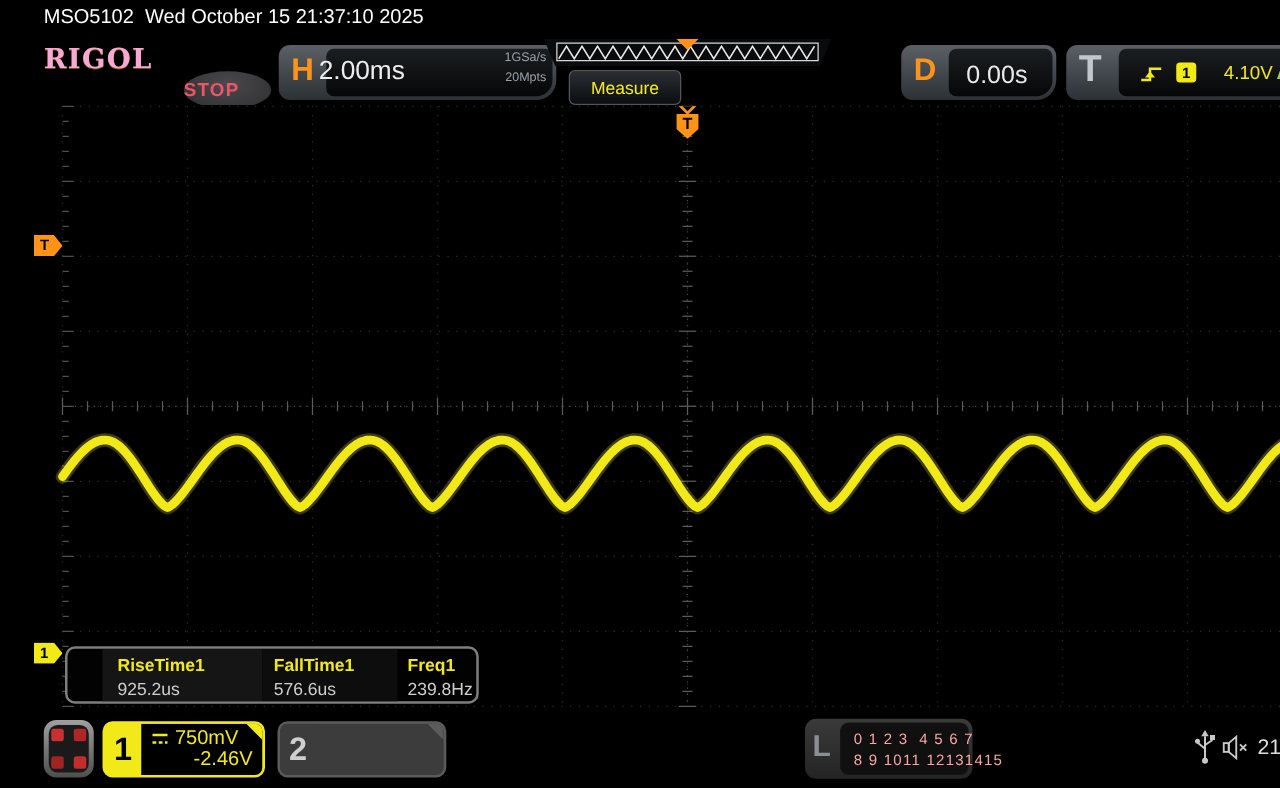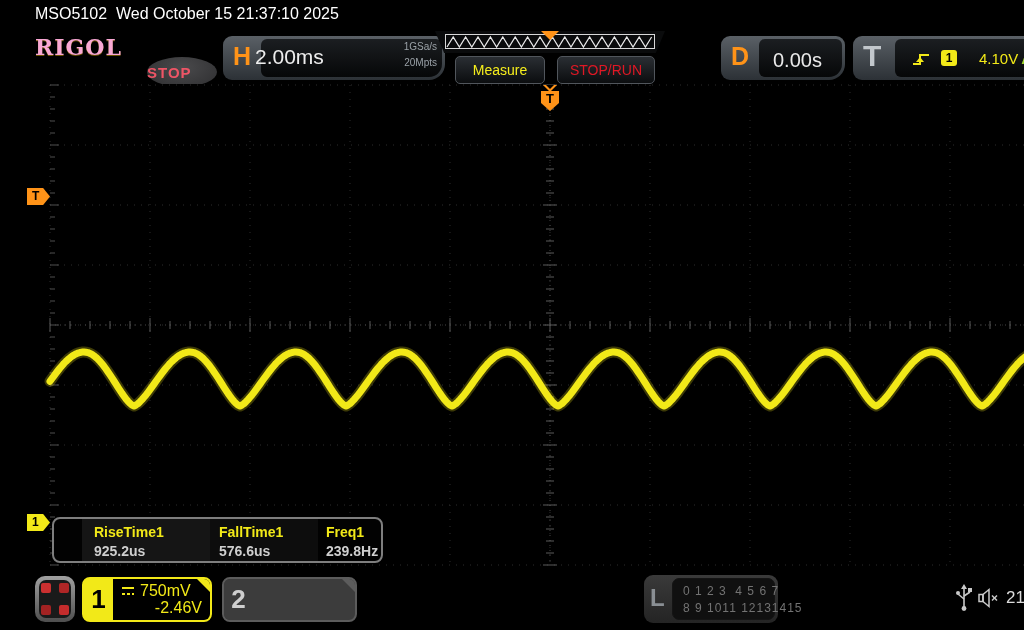--- a/index.html
+++ b/index.html
@@ -75,21 +75,21 @@
   #trig-level{top:104px;background:#ff9318;}
   #ch1-marker{top:430px;background:#f2e918;}
 
   
   #meas{position:absolute;left:25px;top:433px;width:331px;height:46px;background:rgba(2,2,2,0.9);
         border:2px solid #7e7e7e;border-radius:8px;box-sizing:border-box;overflow:hidden;}
   #meas .band1{position:absolute;left:28px;top:0;width:128px;height:46px;background:#151515;}
   #meas .band2{position:absolute;left:156px;top:0;width:108px;height:46px;background:#0d0d0d;}
   .meas-col{position:absolute;top:0;height:46px;}
   .meas-col .mname{position:absolute;top:5px;left:0;font-size:14px;font-weight:bold;color:#f2e918;}
-  .meas-col .mval{position:absolute;top:24px;left:0;font-size:14px;color:#cfcfcf;font-weight:bold;}
+  .meas-col .mval{position:absolute;top:24px;left:0;font-size:14px;color:#cfcfcf;}
   #meas-col-0{left:40px;} #meas-col-1{left:165px;} #meas-col-2{left:272px;}
 
   
   #bottombar{position:absolute;left:0;top:566px;width:1024px;height:64px;background:#000;}
 
   #grid-icon{position:absolute;left:8px;top:10px;width:40px;height:46px;border-radius:10px;
         background:linear-gradient(180deg,#a0a0a0,#4e4e4e);cursor:pointer;}
   #grid-icon .inner{position:absolute;left:4px;top:4px;right:4px;bottom:4px;background:#1a1a1a;border-radius:7px;}
   #grid-icon .sq{position:absolute;width:10px;height:10px;border-radius:2px;}
   #grid-icon .s1{left:6px;top:7px;background:#cb3030;}
@@ -110,21 +110,21 @@
   #ch1 .bevel{background:#f2e918;}
   #ch2{left:195px;width:135px;border:2px solid #5c5c5c;background:#3c3c3c;}
   #ch2 .tab{background:#3c3c3c;color:#cfcfcf;}
   #ch2 .row1,#ch2 .row2{color:#a6a6a6;}
   #ch2 .bevel{background:#5c5c5c;}
 
   #l-panel{position:absolute;left:617px;top:9px;width:134px;height:48px;background:linear-gradient(180deg,#3a3a3a,#242424);
         border-radius:9px;cursor:pointer;}
   #l-panel .ltab{position:absolute;left:6px;top:9px;font-size:24px;font-weight:bold;color:#8a8f94;}
   #l-panel .ldigits{position:absolute;left:28px;top:3px;right:3px;bottom:3px;background:#101010;
-        border-radius:7px;border:1px solid #141414;color:#737373;font-size:12px;line-height:17px;
+        border-radius:7px;border:1px solid #141414;color:#fca5a5;font-size:12px;line-height:17px;
         padding:4px 0 0 10px;box-sizing:border-box;letter-spacing:1px;}
 
   #usb-icon{position:absolute;left:928px;top:18px;}
   #mute-icon{position:absolute;left:950px;top:21px;cursor:pointer;}
   #clock{position:absolute;left:979px;top:22px;font-size:17px;color:#dcdcdc;}
 </style>
 </head>
 <body>
 
 <div id="scope">
@@ -151,21 +151,20 @@
 
     <div id="thumb">
       <div class="frame"></div>
       <svg id="thumb-svg" width="230" height="22">
           <polyline points="12.0,16 18.2,6 24.4,16 30.6,6 36.8,16 43.0,6 49.2,16 55.4,6 61.6,16 67.8,6 74.0,16 80.2,6 86.4,16 92.6,6 98.8,16 105.0,6 111.2,16 117.4,6 123.6,16 129.8,6 136.0,16 142.2,6 148.4,16 154.6,6 160.8,16 167.0,6 173.2,16 179.4,6 185.6,16 191.8,6 198.0,16 204.2,6 210.4,16 216.6,6" fill="none" stroke="#e8e8e8" stroke-width="1.2"></polyline>
         </svg>
       <div class="tri"></div>
     </div>
 
     <div class="tbtn" id="measure-btn">Measure</div>
-    <div class="tbtn" id="stoprun-btn">STOP/RUN</div>
 
     <div class="panel" id="d-panel">
       <div class="well"></div>
       <div class="plabel">D</div>
       <div class="well" style="background:none;border:none;">
         <div class="dval">0.00s</div>
       </div>
     </div>
 
     <div class="panel" id="t-panel">

